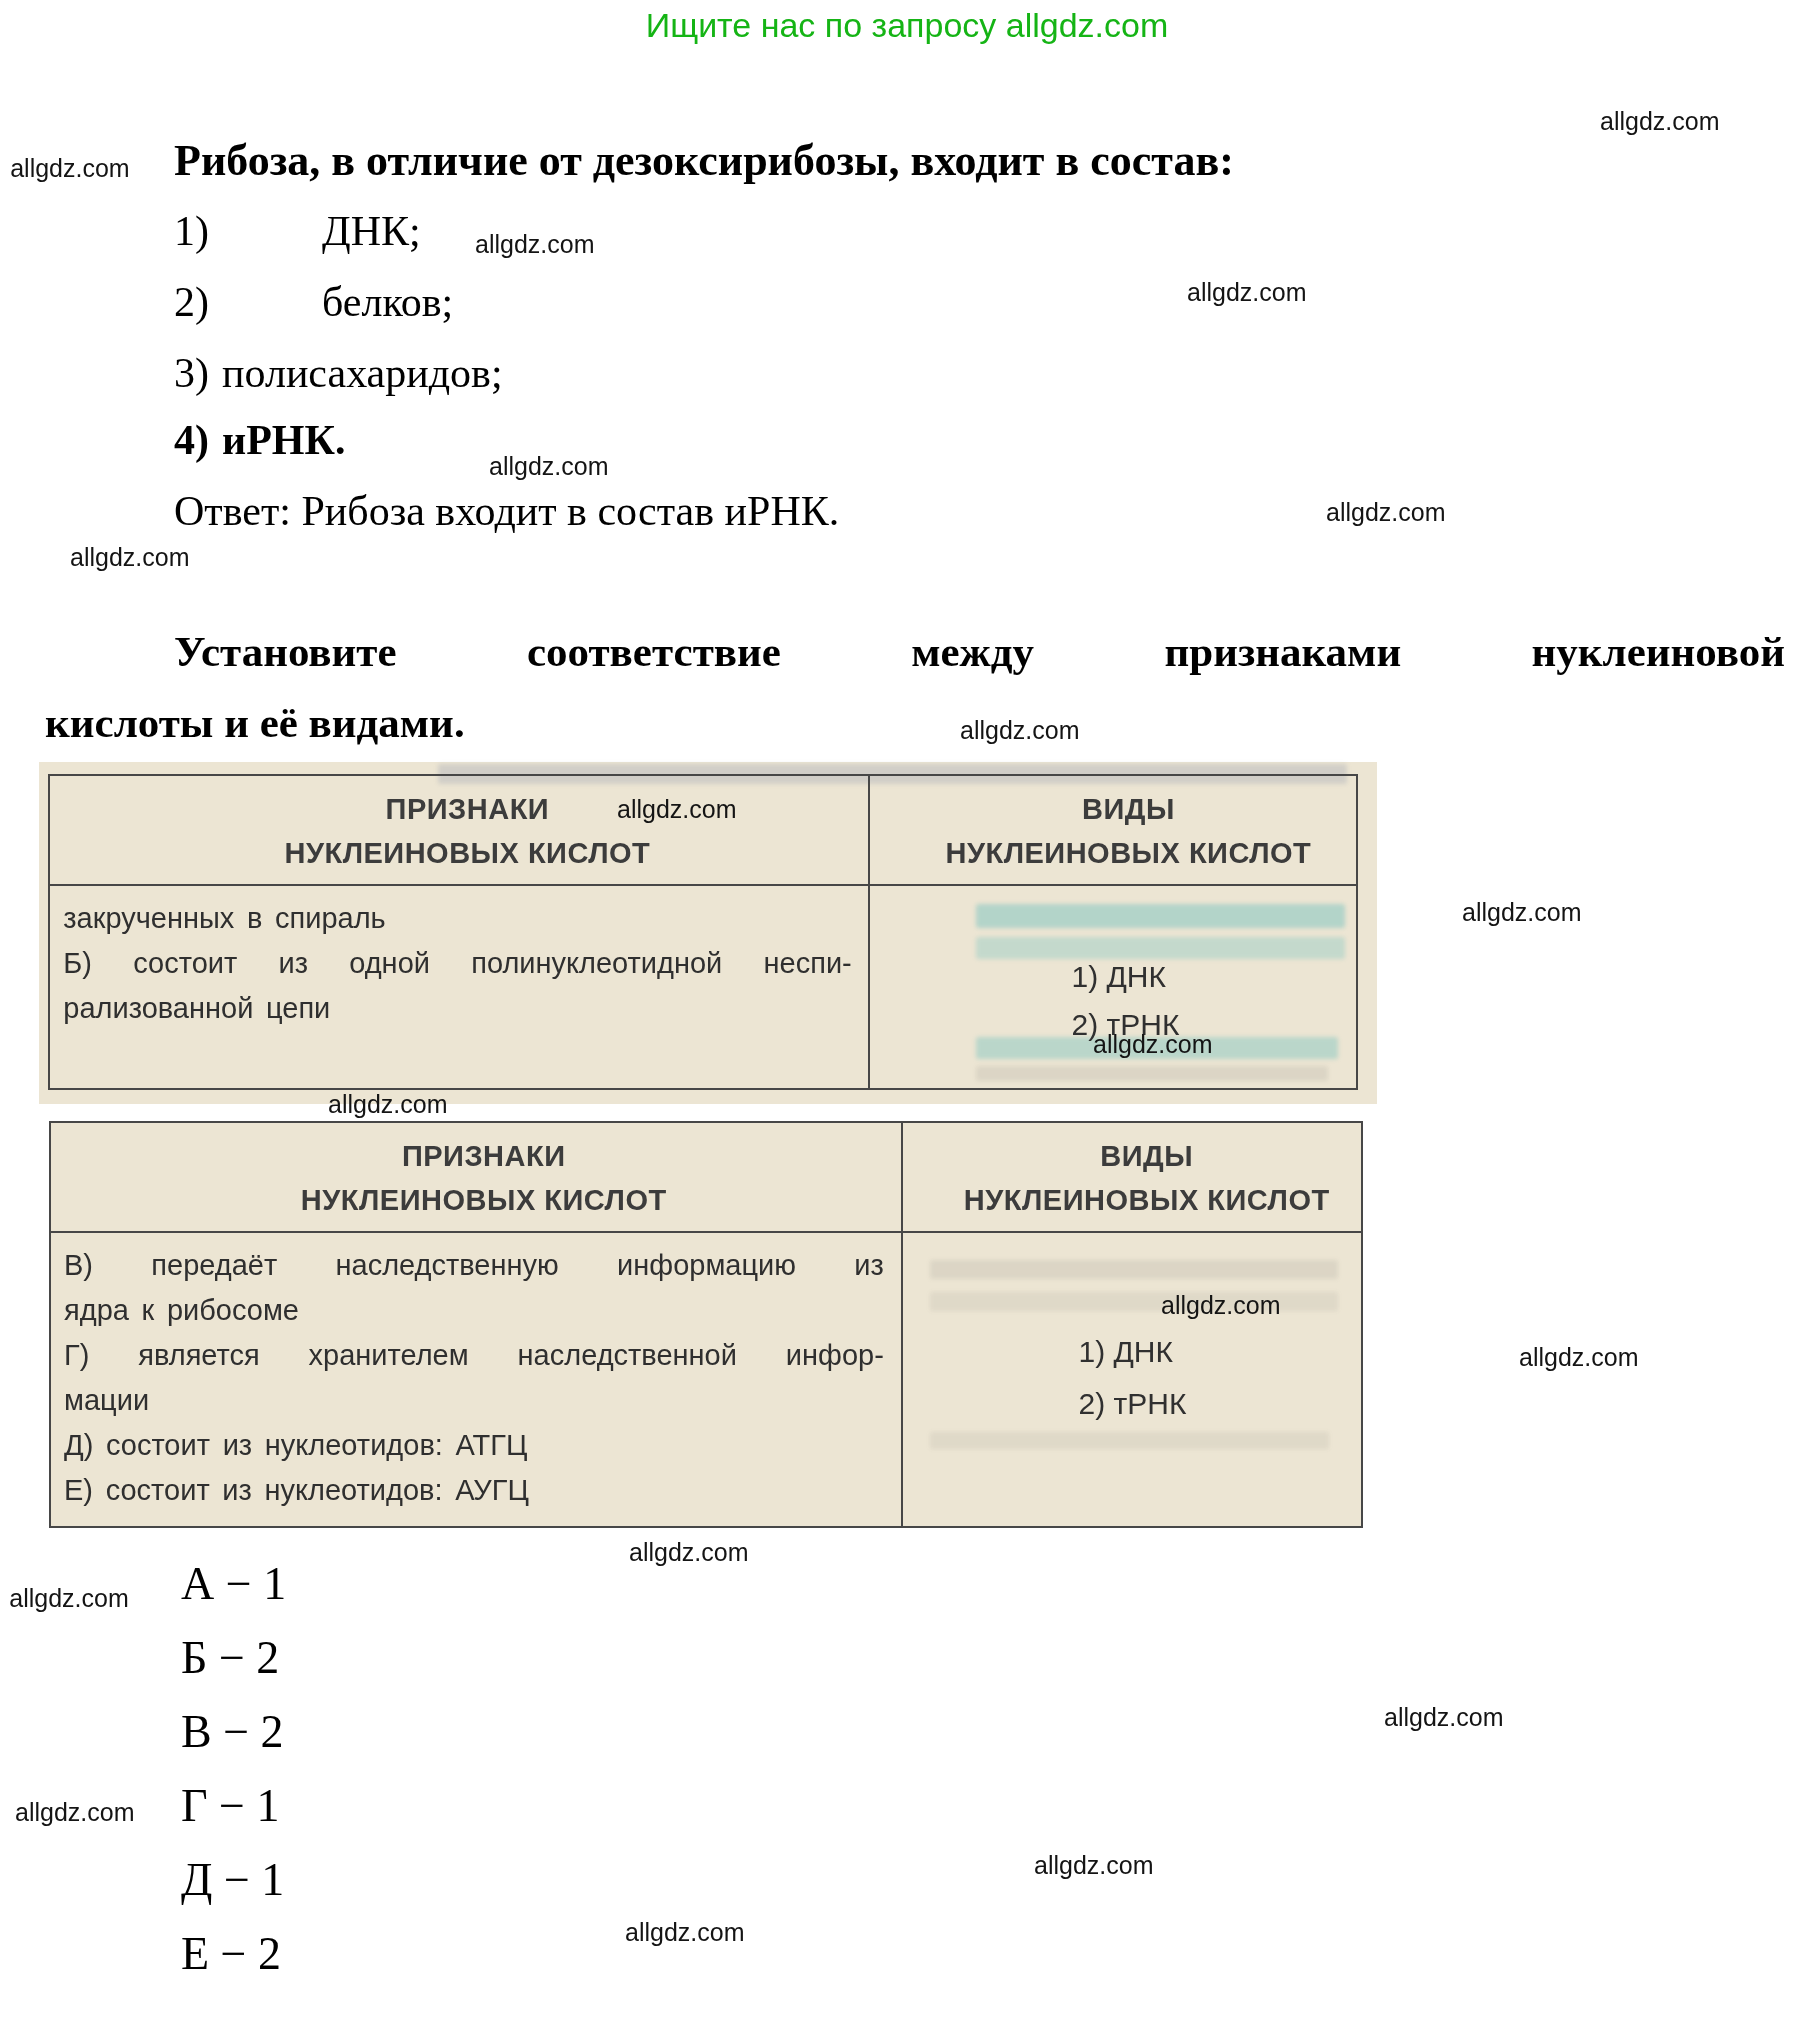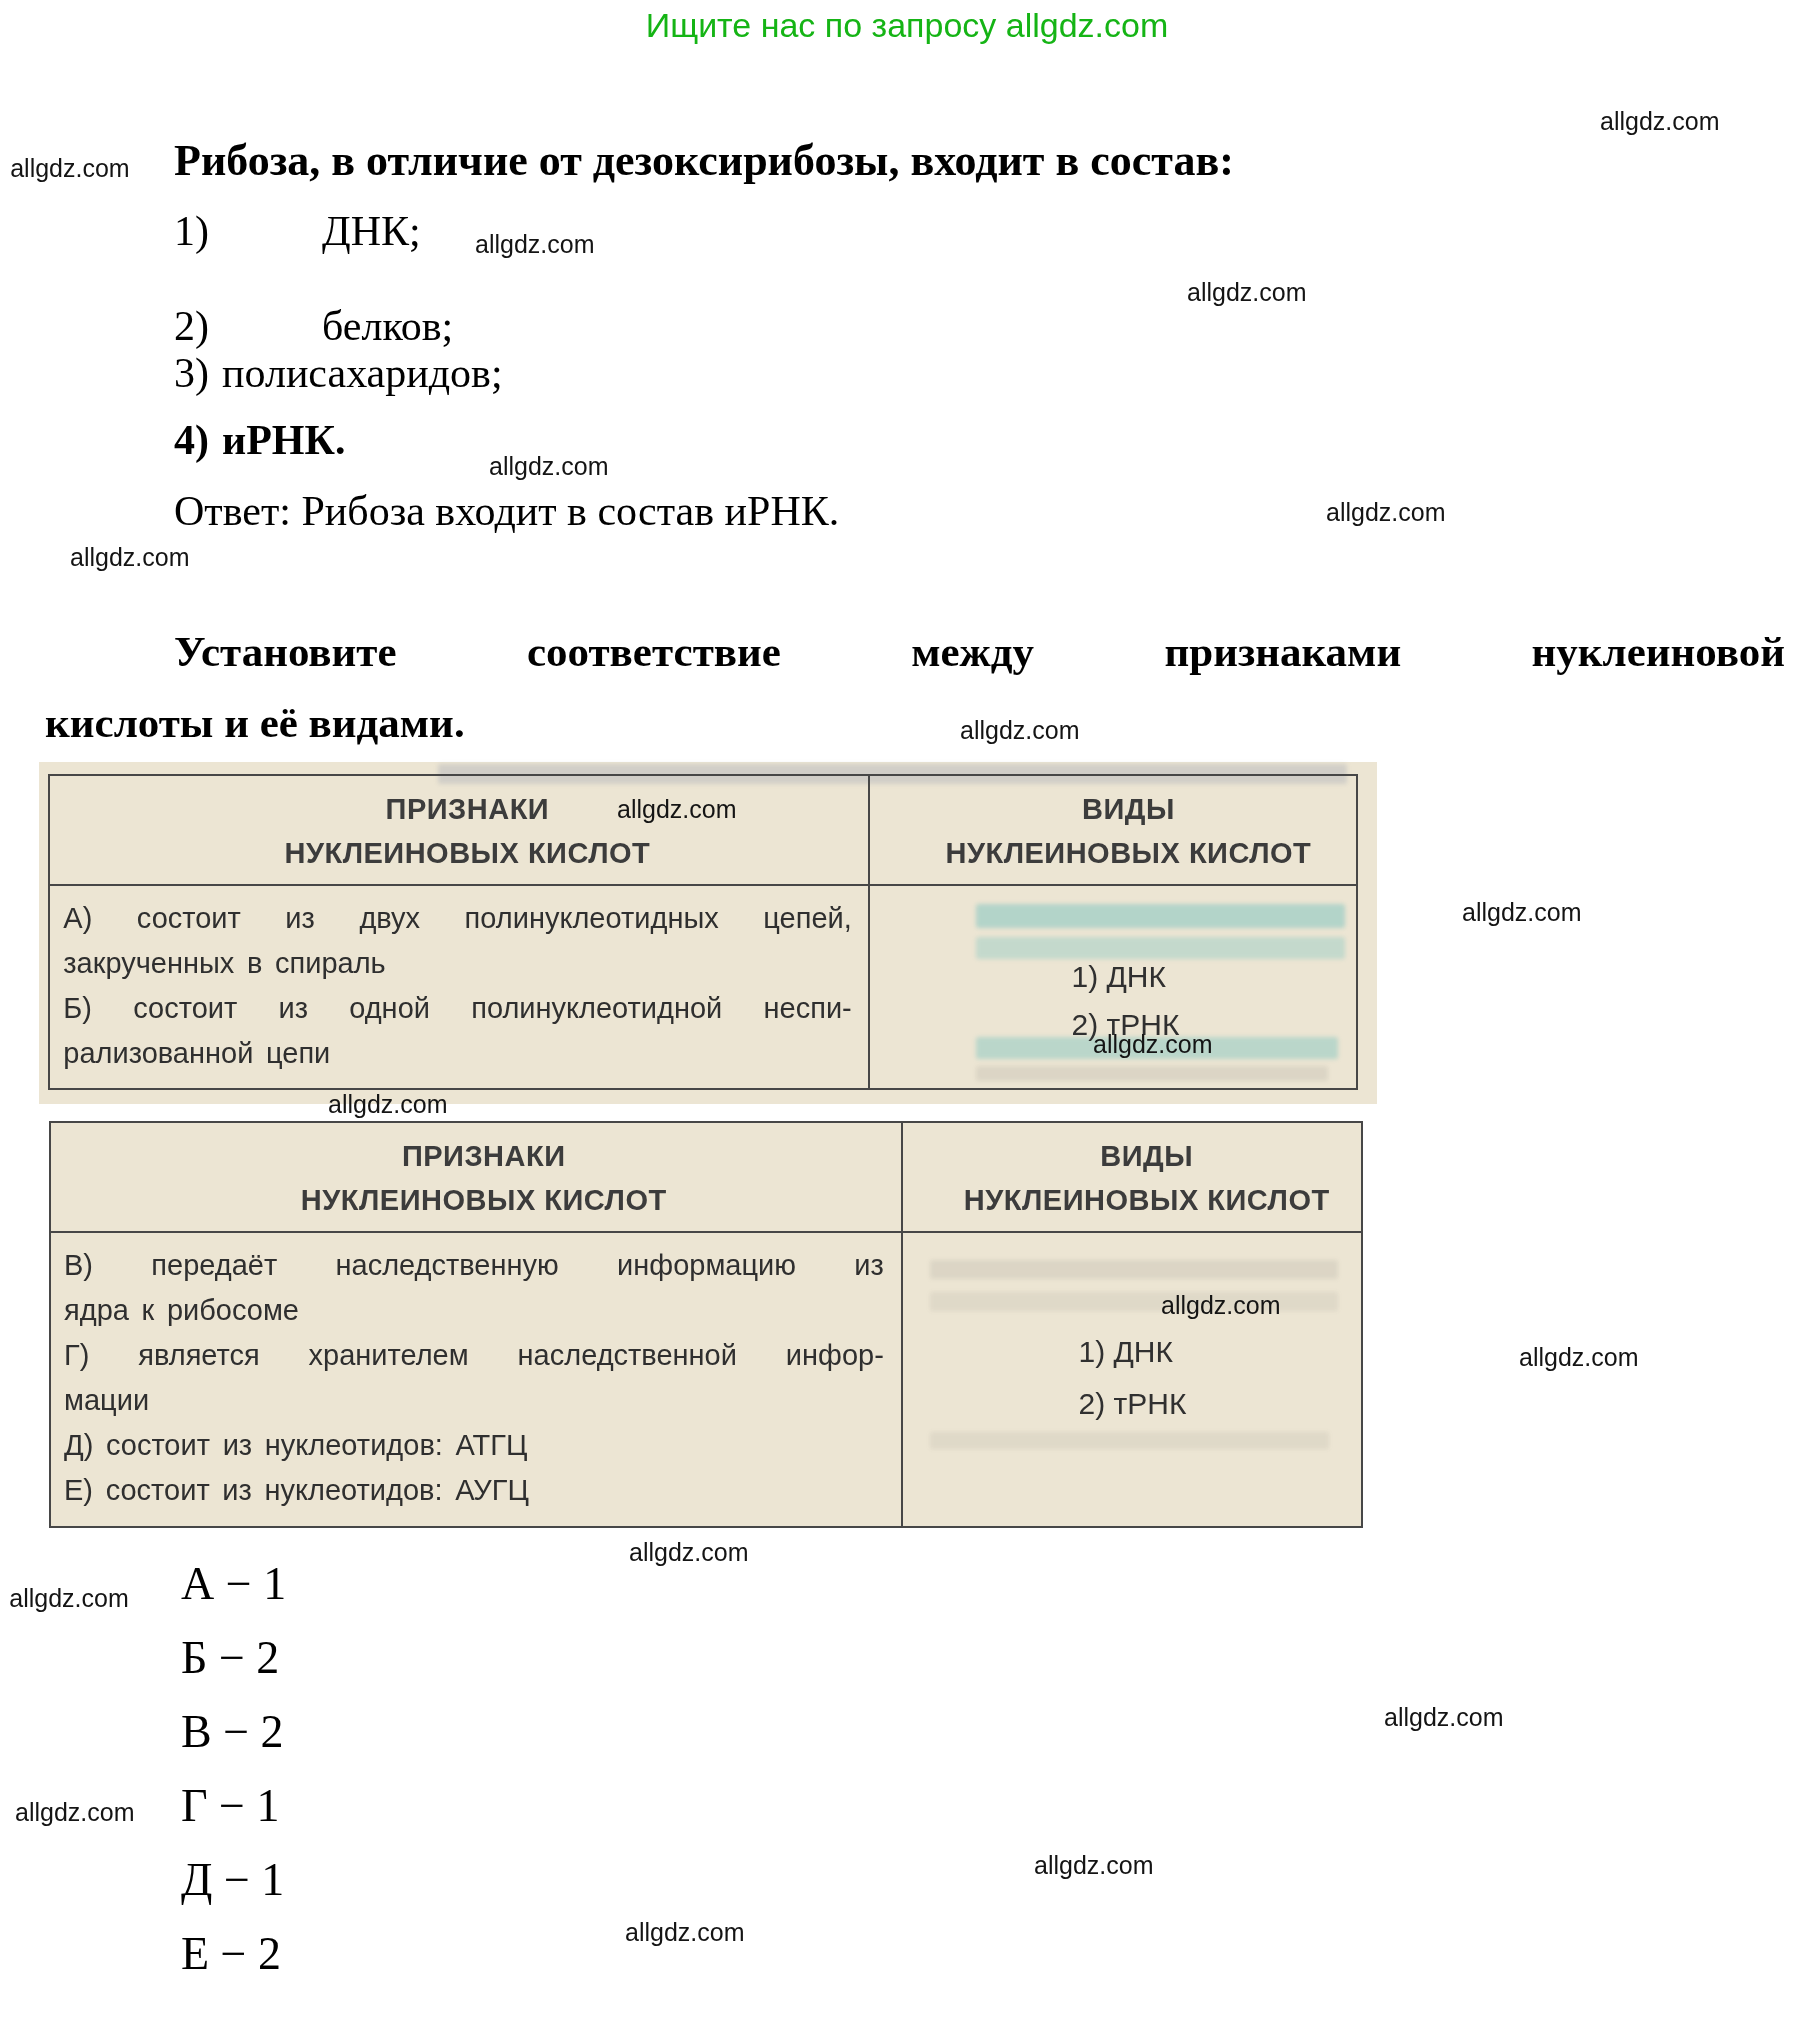--- a/index.html
+++ b/index.html
@@ -63,21 +63,21 @@
 <div class="page">
 
   <div class="promo">Ищите нас по запросу allgdz.com</div>
 
 
   <div class="prompt">Рибоза, в отличие от дезоксирибозы, входит в состав:</div>
 
   <div class="opt" style="top:207px;">
     <span class="lbl-tab">1)</span><span>ДНК;</span>
   </div>
-  <div class="opt" style="top:278px;margin-top:24px;">
+  <div class="opt" style="top:278px;">
     <span class="lbl-tab">2)</span><span>белков;</span>
   </div>
   <div class="opt" style="top:349px;">
     <span class="lbl">3)</span><span>полисахаридов;</span>
   </div>
   <div class="opt bold" style="top:416px;">
     <span class="lbl">4)</span><span>иРНК.</span>
   </div>
 
   <div class="answer-line">Ответ: Рибоза входит в состав иРНК.</div>
@@ -98,21 +98,20 @@
           <div>ПРИЗНАКИ</div>
           <div>НУКЛЕИНОВЫХ КИСЛОТ</div>
         </div>
         <div class="c2 hcell">
           <div>ВИДЫ</div>
           <div>НУКЛЕИНОВЫХ КИСЛОТ</div>
         </div>
       </div>
       <div class="tbody">
         <div class="c1 feat">
-          <div class="jl">А) состоит из двух полинуклеотидных цепей,</div>
           <div>закрученных в спираль</div>
           <div class="jl">Б) состоит из одной полинуклеотидной неспи-</div>
           <div>рализованной цепи</div>
         </div>
         <div class="c2 kinds1">
           <div>1) ДНК</div>
           <div>2) тРНК</div>
         </div>
       </div>
     </div>

